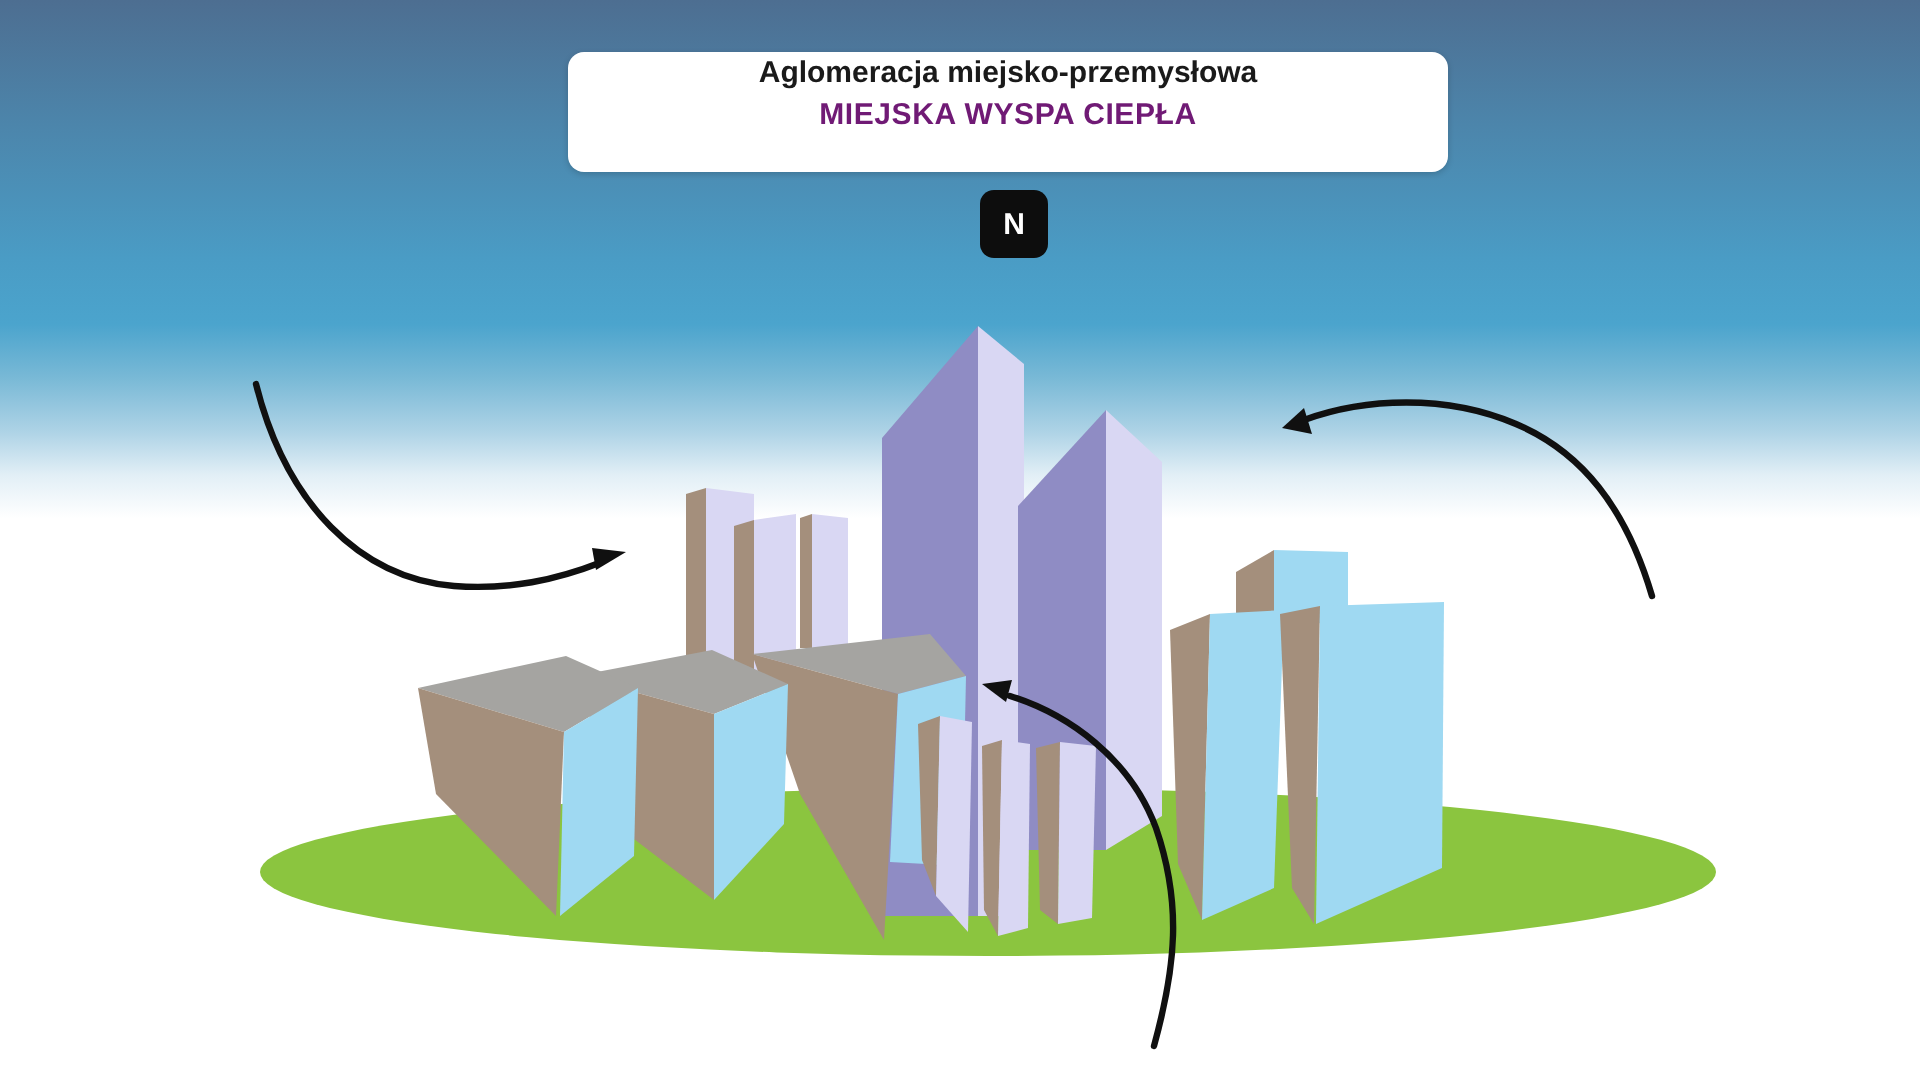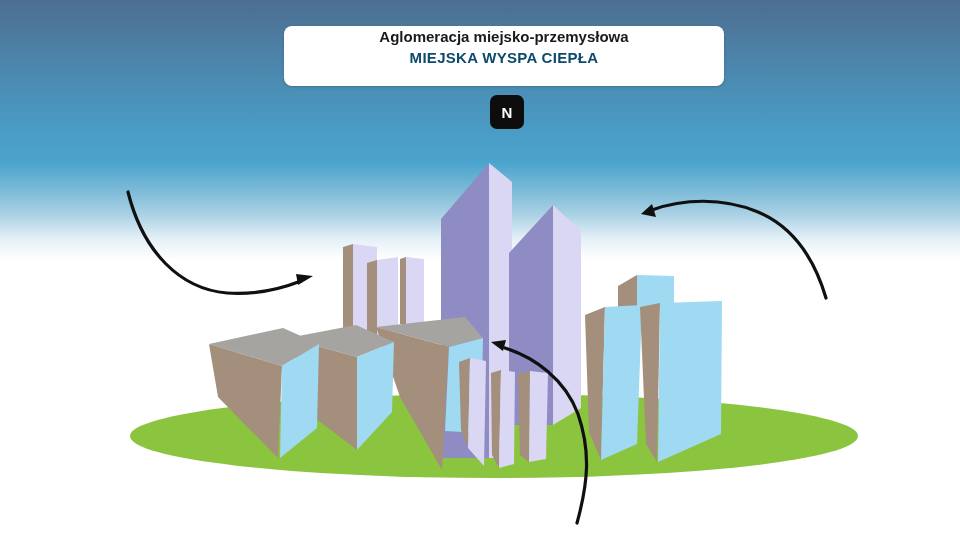--- a/index.html
+++ b/index.html
@@ -11,21 +11,21 @@
     font-family:"Liberation Sans",sans-serif;
   }
   svg.scene{position:absolute;left:0;top:0;}
   .title-box{
     position:absolute;left:284px;top:26px;width:440px;height:60px;
     background:#ffffff;border-radius:8px;
     display:flex;flex-direction:column;align-items:center;
     box-shadow:0 1px 3px rgba(0,0,0,.18);
   }
   .title-line1{font-size:15px;font-weight:700;color:#1a1a1a;line-height:21px;white-space:nowrap;}
-  .title-line2{font-size:15px;font-weight:700;color:#0c4a6e;line-height:21px;letter-spacing:.3px;white-space:nowrap;}
+  .title-line2{font-size:15px;font-weight:700;color:#701a75;line-height:21px;letter-spacing:.3px;white-space:nowrap;}
   .compass{
     position:absolute;left:490px;top:95px;width:34px;height:34px;
     background:#0d0d0d;border-radius:7px;color:#ffffff;
     display:flex;align-items:center;justify-content:center;
     font-size:15px;font-weight:700;
   }
 </style>
 </head>
 <body>
 

